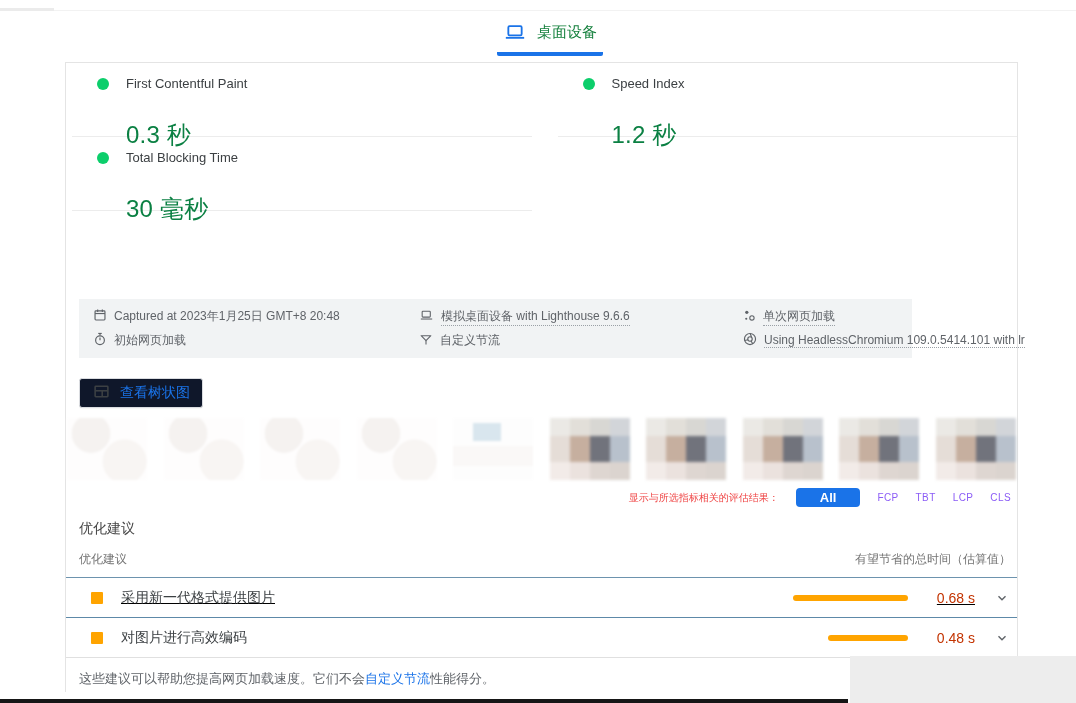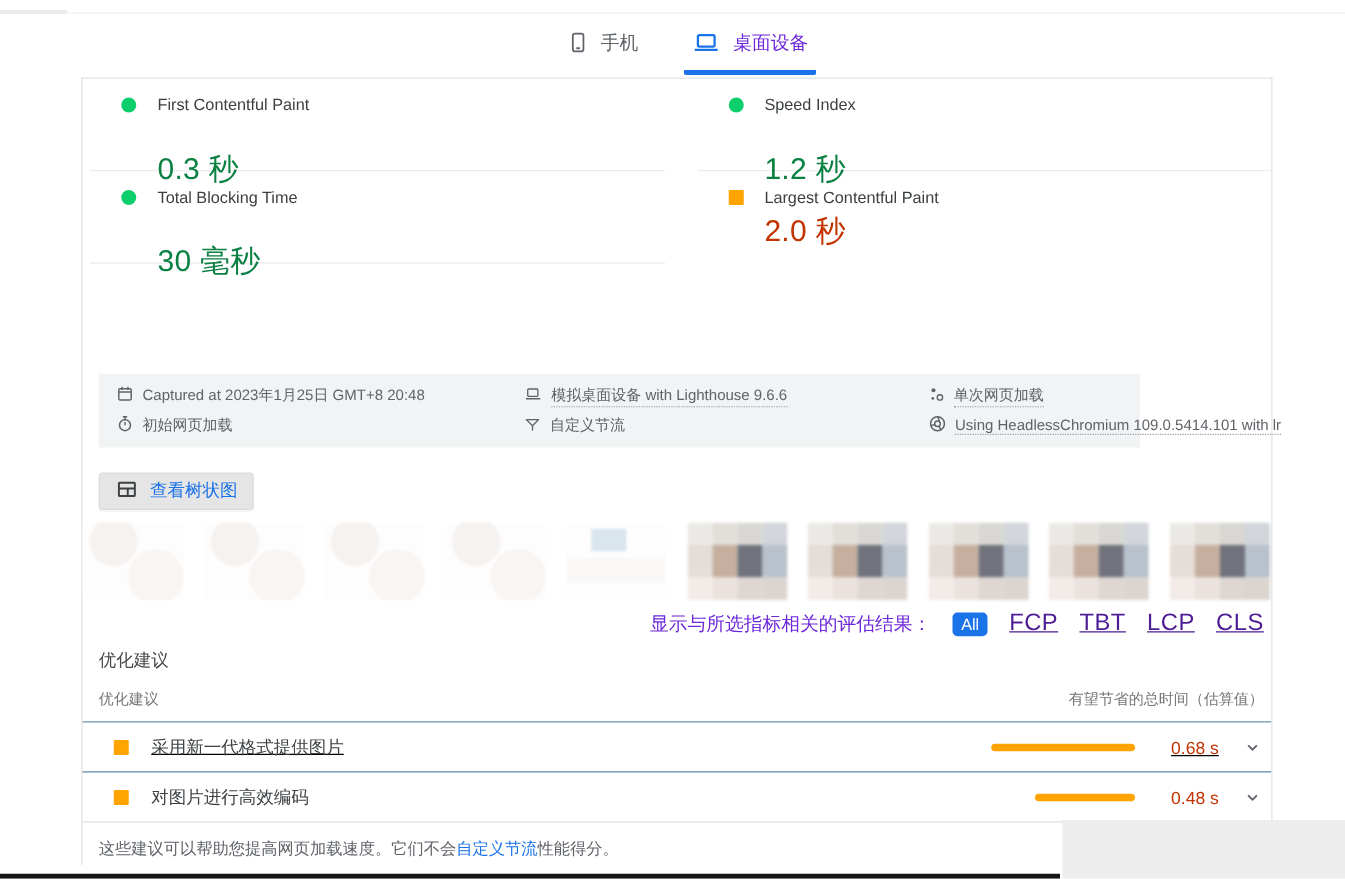--- a/index.html
+++ b/index.html
@@ -7,21 +7,21 @@
     font-family:"Liberation Sans","DejaVu Sans",sans-serif; position:relative; }
 
   .hairline-top { position:absolute; top:10px; left:0; width:100%; height:1px; background:#f2f2f2; }
   .hairline-top-left { position:absolute; top:8px; left:0; width:54px; height:3px; background:#ebebeb; }
 
   
   .tabbar { position:absolute; top:16px; left:0; width:100%; display:flex;
     justify-content:center; gap:30px; transform:translateX(12px); }
   .tab { display:flex; align-items:center; gap:10px; font-size:15px; color:#5f6368;
     padding:6px 6px 14px 6px; cursor:pointer; }
-  .tab.active { color:#6d28d9; border-bottom:4px solid #1a73e8; padding-bottom:10px;
+  .tab.active { color:#15803d; border-bottom:4px solid #1a73e8; padding-bottom:10px;
     border-radius:0 0 2px 2px; }
   .tab svg { display:block; }
 
   
   .container { position:absolute; top:62px; left:65px; width:953px; height:630px;
     border-top:1px solid #e4e4e4; border-left:1px solid #e4e4e4; border-right:1px solid #e4e4e4; }
 
   
   .metrics { position:absolute; top:0; left:6px; right:0; display:grid;
     grid-template-columns:1fr 1fr; column-gap:26px; }
@@ -40,21 +40,21 @@
   .capture { position:absolute; top:236px; left:13px; width:833px; height:59px;
     background:#f1f3f4; padding:9px 14px; display:grid;
     grid-template-columns:318px 316px 1fr; column-gap:8px; }
   .cap-col { display:flex; flex-direction:column; justify-content:space-between; }
   .cap-item { display:flex; align-items:center; gap:7px; font-size:12px; color:#5f6368;
     white-space:nowrap; overflow:hidden; }
   .cap-item svg { flex:0 0 auto; }
   .dotted { border-bottom:1px dotted #9aa0a6; }
 
   
-  .treemap-btn { position:absolute; top:315px; left:13px; height:30px; background:#e5e5e5;
+  .treemap-btn { position:absolute; top:315px; left:13px; height:30px; background:#0f172a;
     border:1px solid #dadce0; border-radius:3px; display:inline-flex; align-items:center;
     gap:9px; padding:0 12px; cursor:pointer; box-shadow:0 1px 1px rgba(0,0,0,.04); }
   .treemap-btn span { font-size:14px; color:#1a73e8; }
 
   
   .filmstrip { position:absolute; top:355px; left:1px; right:1px; height:62px;
     display:flex; justify-content:space-between; }
   .frame { width:80px; height:62px; position:relative; overflow:hidden; }
   .frame.faint { background:
       radial-gradient(circle at 30% 25%, #f5f2f0 0 26%, rgba(255,255,255,0) 27%),
@@ -70,24 +70,24 @@
   .frame.mosaic i:nth-child(1){background:#ebe9e5}.frame.mosaic i:nth-child(2){background:#e2dfd9}
   .frame.mosaic i:nth-child(3){background:#d8d7d3}.frame.mosaic i:nth-child(4){background:#d2d5d9}
   .frame.mosaic i:nth-child(5){background:#e5ddd7}.frame.mosaic i:nth-child(6){background:#c6af9f}
   .frame.mosaic i:nth-child(7){background:#71737c}.frame.mosaic i:nth-child(8){background:#b8c1cc}
   .frame.mosaic i:nth-child(9){background:#f2ebe8}.frame.mosaic i:nth-child(10){background:#ebe2de}
   .frame.mosaic i:nth-child(11){background:#ded6d1}.frame.mosaic i:nth-child(12){background:#dbd4cf}
 
   
   .filter-row { position:absolute; top:425px; right:6px; display:flex; align-items:center;
     gap:17px; }
-  .filter-label { font-size:15px; color:#6d28d9; }
-  .chip-all { background:#1a73e8; color:#fff; font-size:13px; font-weight:normal;
-    padding:2px 7px; border-radius:4px; cursor:pointer; }
-  .chip-link { color:#4c1d95; font-size:19px; text-decoration:underline; cursor:pointer;
+  .filter-label { font-size:10px; color:#ef4444; }
+  .chip-all { background:#1a73e8; color:#fff; font-size:13px; font-weight:bold;
+    padding:2px 24px; border-radius:4px; cursor:pointer; }
+  .chip-link { color:#8b5cf6; font-size:10px; cursor:pointer;
     letter-spacing:.4px; }
 
   
   .section-title { position:absolute; top:457px; left:13px; font-size:14px; color:#474747; }
   .opp-table { position:absolute; top:488px; left:0; right:0; }
   .opp-header { display:flex; justify-content:space-between; align-items:flex-end;
     padding:0 6px 9px 13px; font-size:12px; color:#757575;
     border-bottom:1px solid #6d93ae; }
   .opp-row { display:flex; align-items:center; height:40px; padding:0 8px 0 25px;
     cursor:pointer; }
@@ -106,29 +106,20 @@
   .corner-gray { position:absolute; right:0; bottom:0; width:226px; height:47px; background:#ededed; }
   .bottom-black { position:absolute; left:0; bottom:0; width:848px; height:4px; background:#161616; }
 </style>
 </head>
 <body>
 
 <div class="hairline-top"></div>
 <div class="hairline-top-left"></div>
 
 <div class="tabbar">
-  <div class="tab">
-    <span>
-      <svg width="17" height="24" viewBox="0 0 24 24">
-          <rect x="6" y="2" width="12" height="20" rx="2.5" fill="none" stroke="#5f6368" stroke-width="2"></rect>
-          <line x1="10" y1="18.5" x2="14" y2="18.5" stroke="#5f6368" stroke-width="2"></line>
-        </svg>
-    </span>
-    <span>手机</span>
-  </div>
   <div class="tab active">
     <span>
       <svg width="24" height="20" viewBox="0 0 24 24">
           <rect x="4" y="5" width="16" height="11" rx="1.5" fill="none" stroke="#1a73e8" stroke-width="2.2"></rect>
           <line x1="1" y1="19" x2="23" y2="19" stroke="#1a73e8" stroke-width="2.2"></line>
         </svg>
     </span>
     <span>桌面设备</span>
   </div>
 </div>
@@ -149,27 +140,20 @@
         <span class="metric-label">Speed Index</span>
         </div>
       <div class="metric-value">1.2 秒</div>
     </div>
     <div class="metric metric--good">
       <div class="metric-head">
           <span class="marker"></span>
         <span class="metric-label">Total Blocking Time</span>
         </div>
       <div class="metric-value">30 毫秒</div>
-    </div>
-    <div class="metric metric--average last">
-      <div class="metric-head">
-          <span class="marker"></span>
-        <span class="metric-label">Largest Contentful Paint</span>
-        </div>
-      <div class="metric-value">2.0 秒</div>
     </div>
   </div>
 
   <div class="capture">
     <div class="cap-col">
       <div class="cap-item">
         <span>
           <svg width="14" height="14" viewBox="0 0 24 24">
               <rect x="3.5" y="5" width="17" height="15.5" rx="1.5" fill="none" stroke="#5f6368" stroke-width="2"></rect>
               <line x1="8" y1="2.5" x2="8" y2="7" stroke="#5f6368" stroke-width="2"></line>

